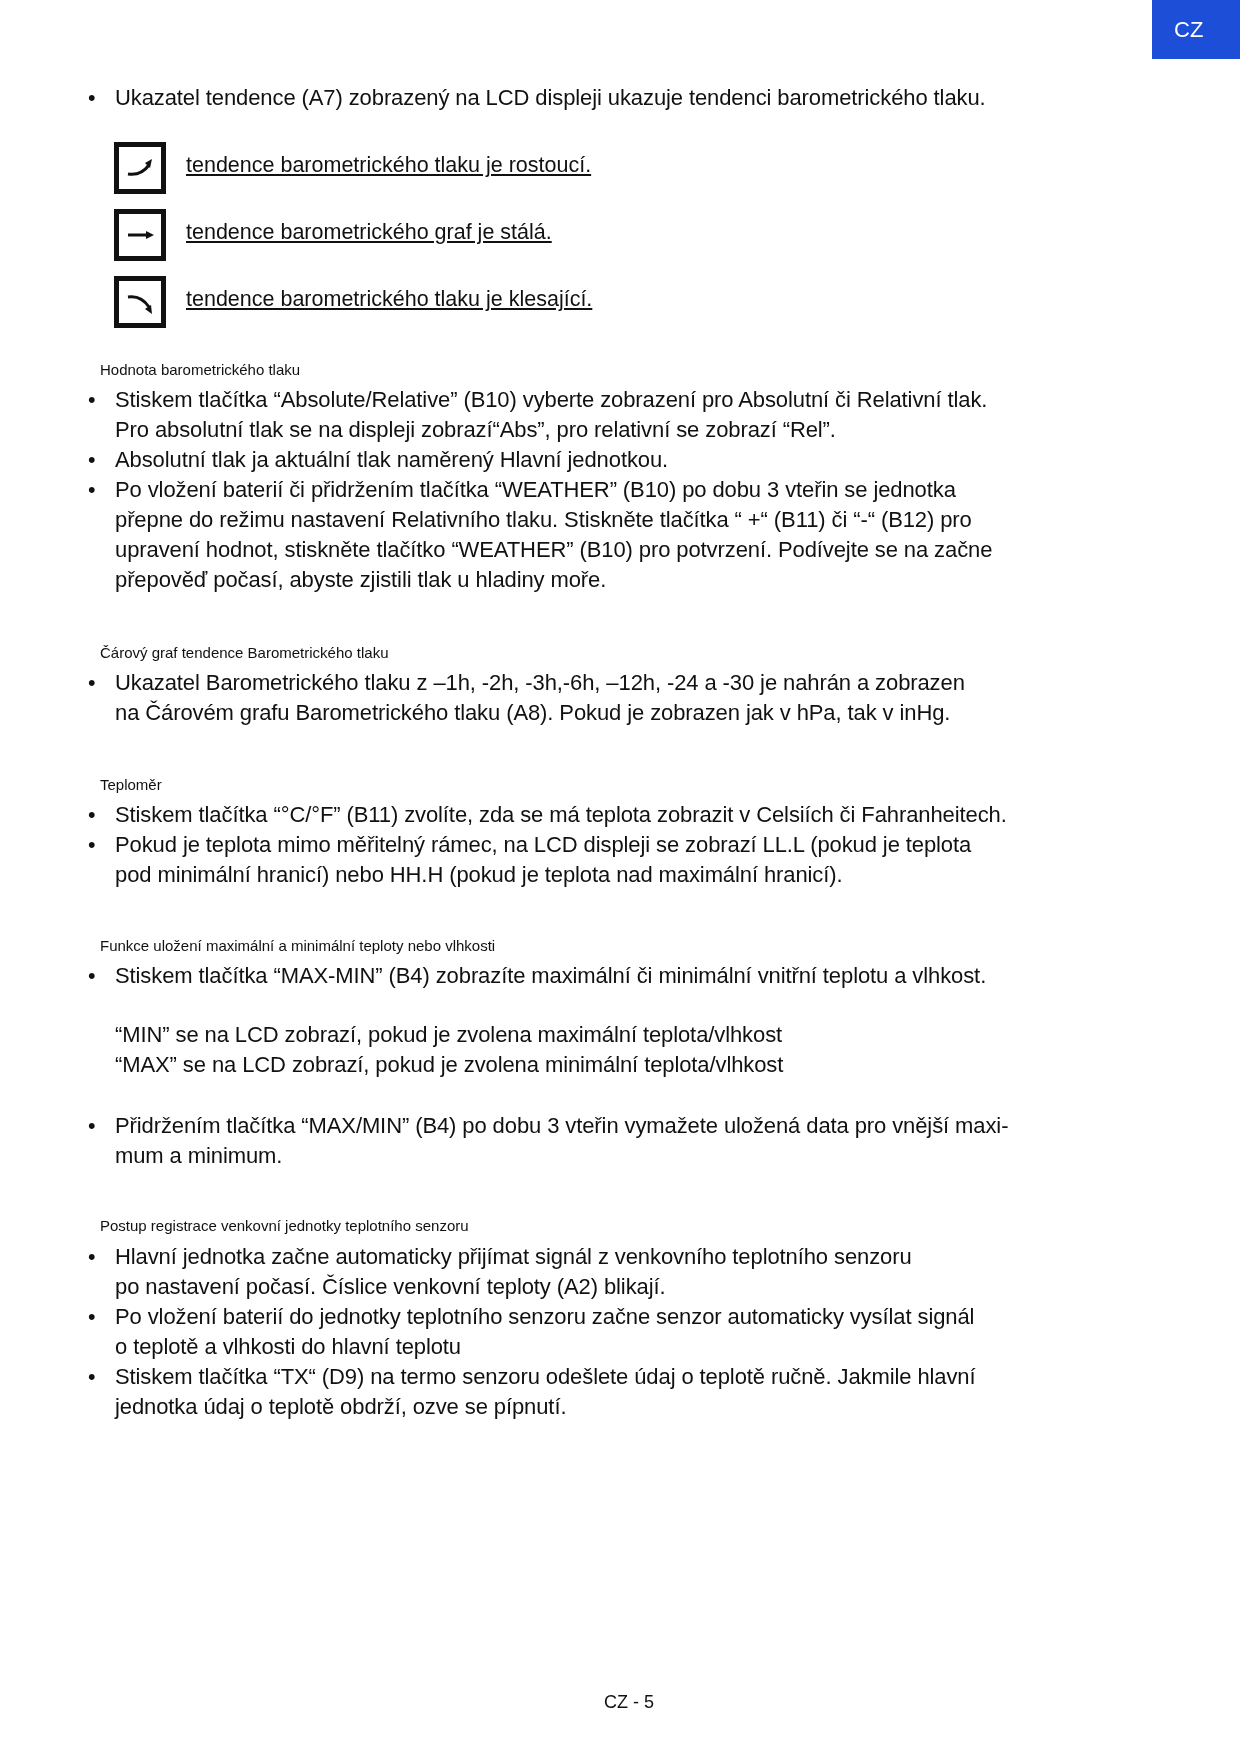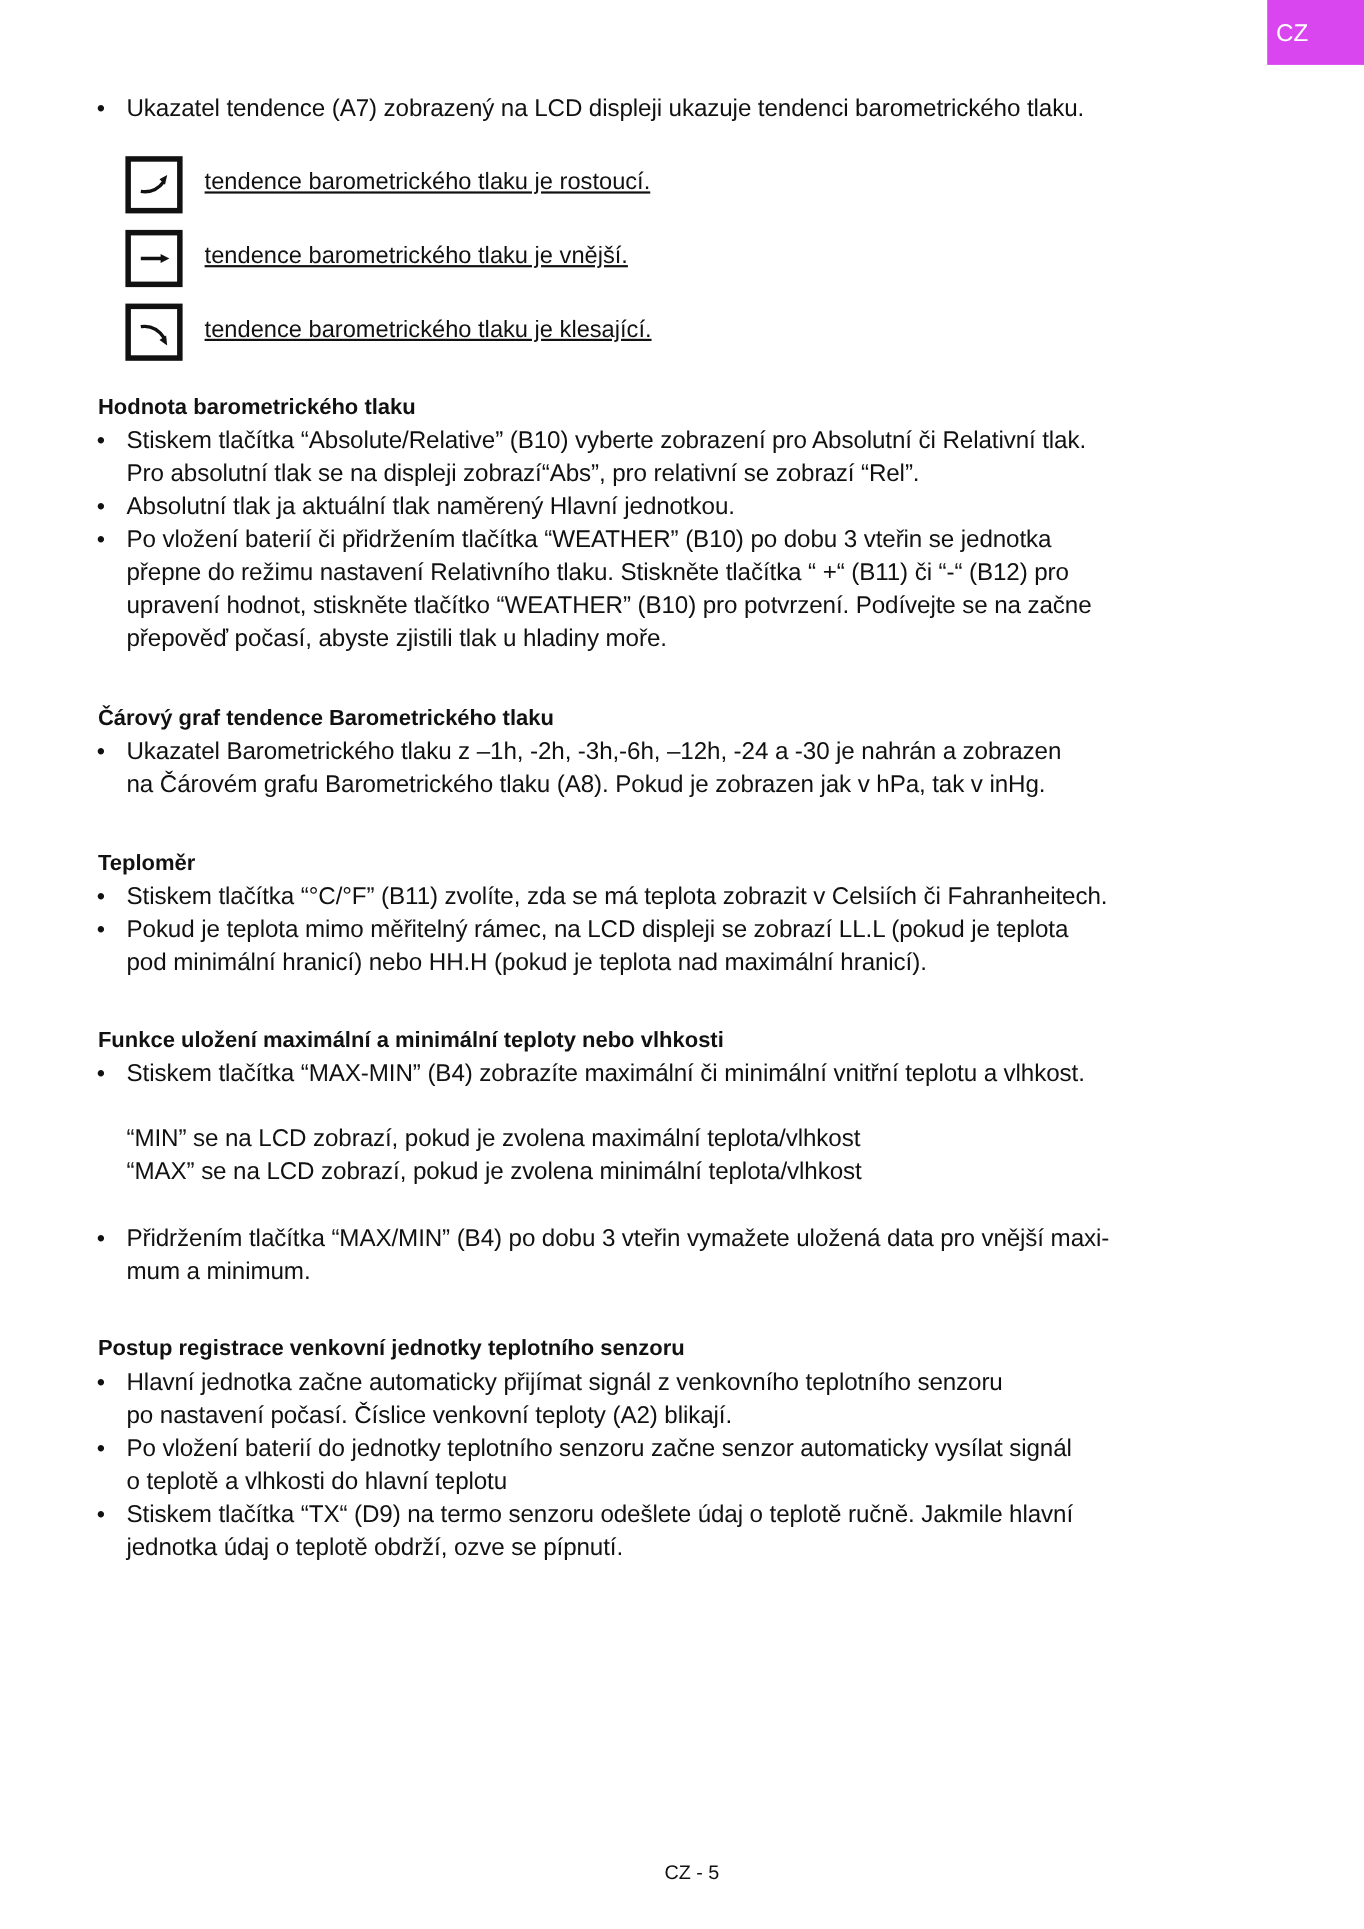--- a/index.html
+++ b/index.html
@@ -1,22 +1,22 @@
 <!DOCTYPE html>
 <html><head>
 <meta charset="utf-8">
 <style>
   html, body { margin: 0; padding: 0; background: #ffffff; }
   body { width: 1240px; height: 1754px; position: relative; overflow: hidden;
          font-family: "Liberation Sans", sans-serif; color: #111111; }
-  .lang-tab { position: absolute; left: 1152px; top: 0; width: 88px; height: 59px; background: #d946ef;
-              color: #ffffff; font-size: 22px; display: flex; align-items: center; padding-left: 8px; box-sizing: border-box; }
+  .lang-tab { position: absolute; left: 1152px; top: 0; width: 88px; height: 59px; background: #1d4ed8;
+              color: #ffffff; font-size: 22px; display: flex; align-items: center; padding-left: 22px; box-sizing: border-box; }
   .line { position: absolute; left: 115px; font-size: 22px; line-height: 30px; white-space: nowrap; letter-spacing: -0.1px; }
   .bullet-dot { position: absolute; left: 88px; font-size: 21.5px; line-height: 30px; }
-  .heading { position: absolute; left: 89px; font-size: 20px; line-height: 30px; font-weight: bold; white-space: nowrap; }
+  .heading { position: absolute; left: 100px; font-size: 15px; line-height: 30px; font-weight: normal; white-space: nowrap; }
   .icon-box { position: absolute; left: 114px; width: 52px; height: 52px; box-sizing: border-box; border: 5px solid #111111; }
   .icon-box svg { position: absolute; left: 0; top: 0; width: 42px; height: 42px; }
   .icon-text { position: absolute; left: 186px; font-size: 21.5px; line-height: 30px; white-space: nowrap; text-decoration: underline; }
   .page-num { position: absolute; left: 0; width: 1240px; text-align: center; top: 1690px; font-size: 18px; line-height: 24px; padding-left: 18px; box-sizing: border-box; }
   b { font-weight: normal; }
 </style>
 </head>
 <body>
 
 <div class="lang-tab">
@@ -33,21 +33,21 @@
     </svg>
 </div>
 <div class="icon-text" style="top:150px">tendence barometrického tlaku je rostoucí.</div>
 
 <div class="icon-box" style="top:209px">
   <svg viewBox="0 0 42 42">
       <path d="M9 21 L28 21" stroke="#111" stroke-width="3" fill="none"></path>
       <path d="M35 21 L27 17 L27 25 Z" fill="#111"></path>
     </svg>
 </div>
-<div class="icon-text" style="top:217px">tendence barometrického tlaku je vnější.</div>
+<div class="icon-text" style="top:217px">tendence barometrického graf je stálá.</div>
 
 <div class="icon-box" style="top:276px">
   <svg viewBox="0 0 42 42">
       <path d="M9 16 Q22 14 30 26" stroke="#111" stroke-width="3" fill="none"></path>
       <path d="M33 33 L26 28 L32 24 Z" fill="#111"></path>
     </svg>
 </div>
 <div class="icon-text" style="top:284px">tendence barometrického tlaku je klesající.</div>
 
 <div class="heading" style="top:355px">Hodnota barometrického tlaku</div>

